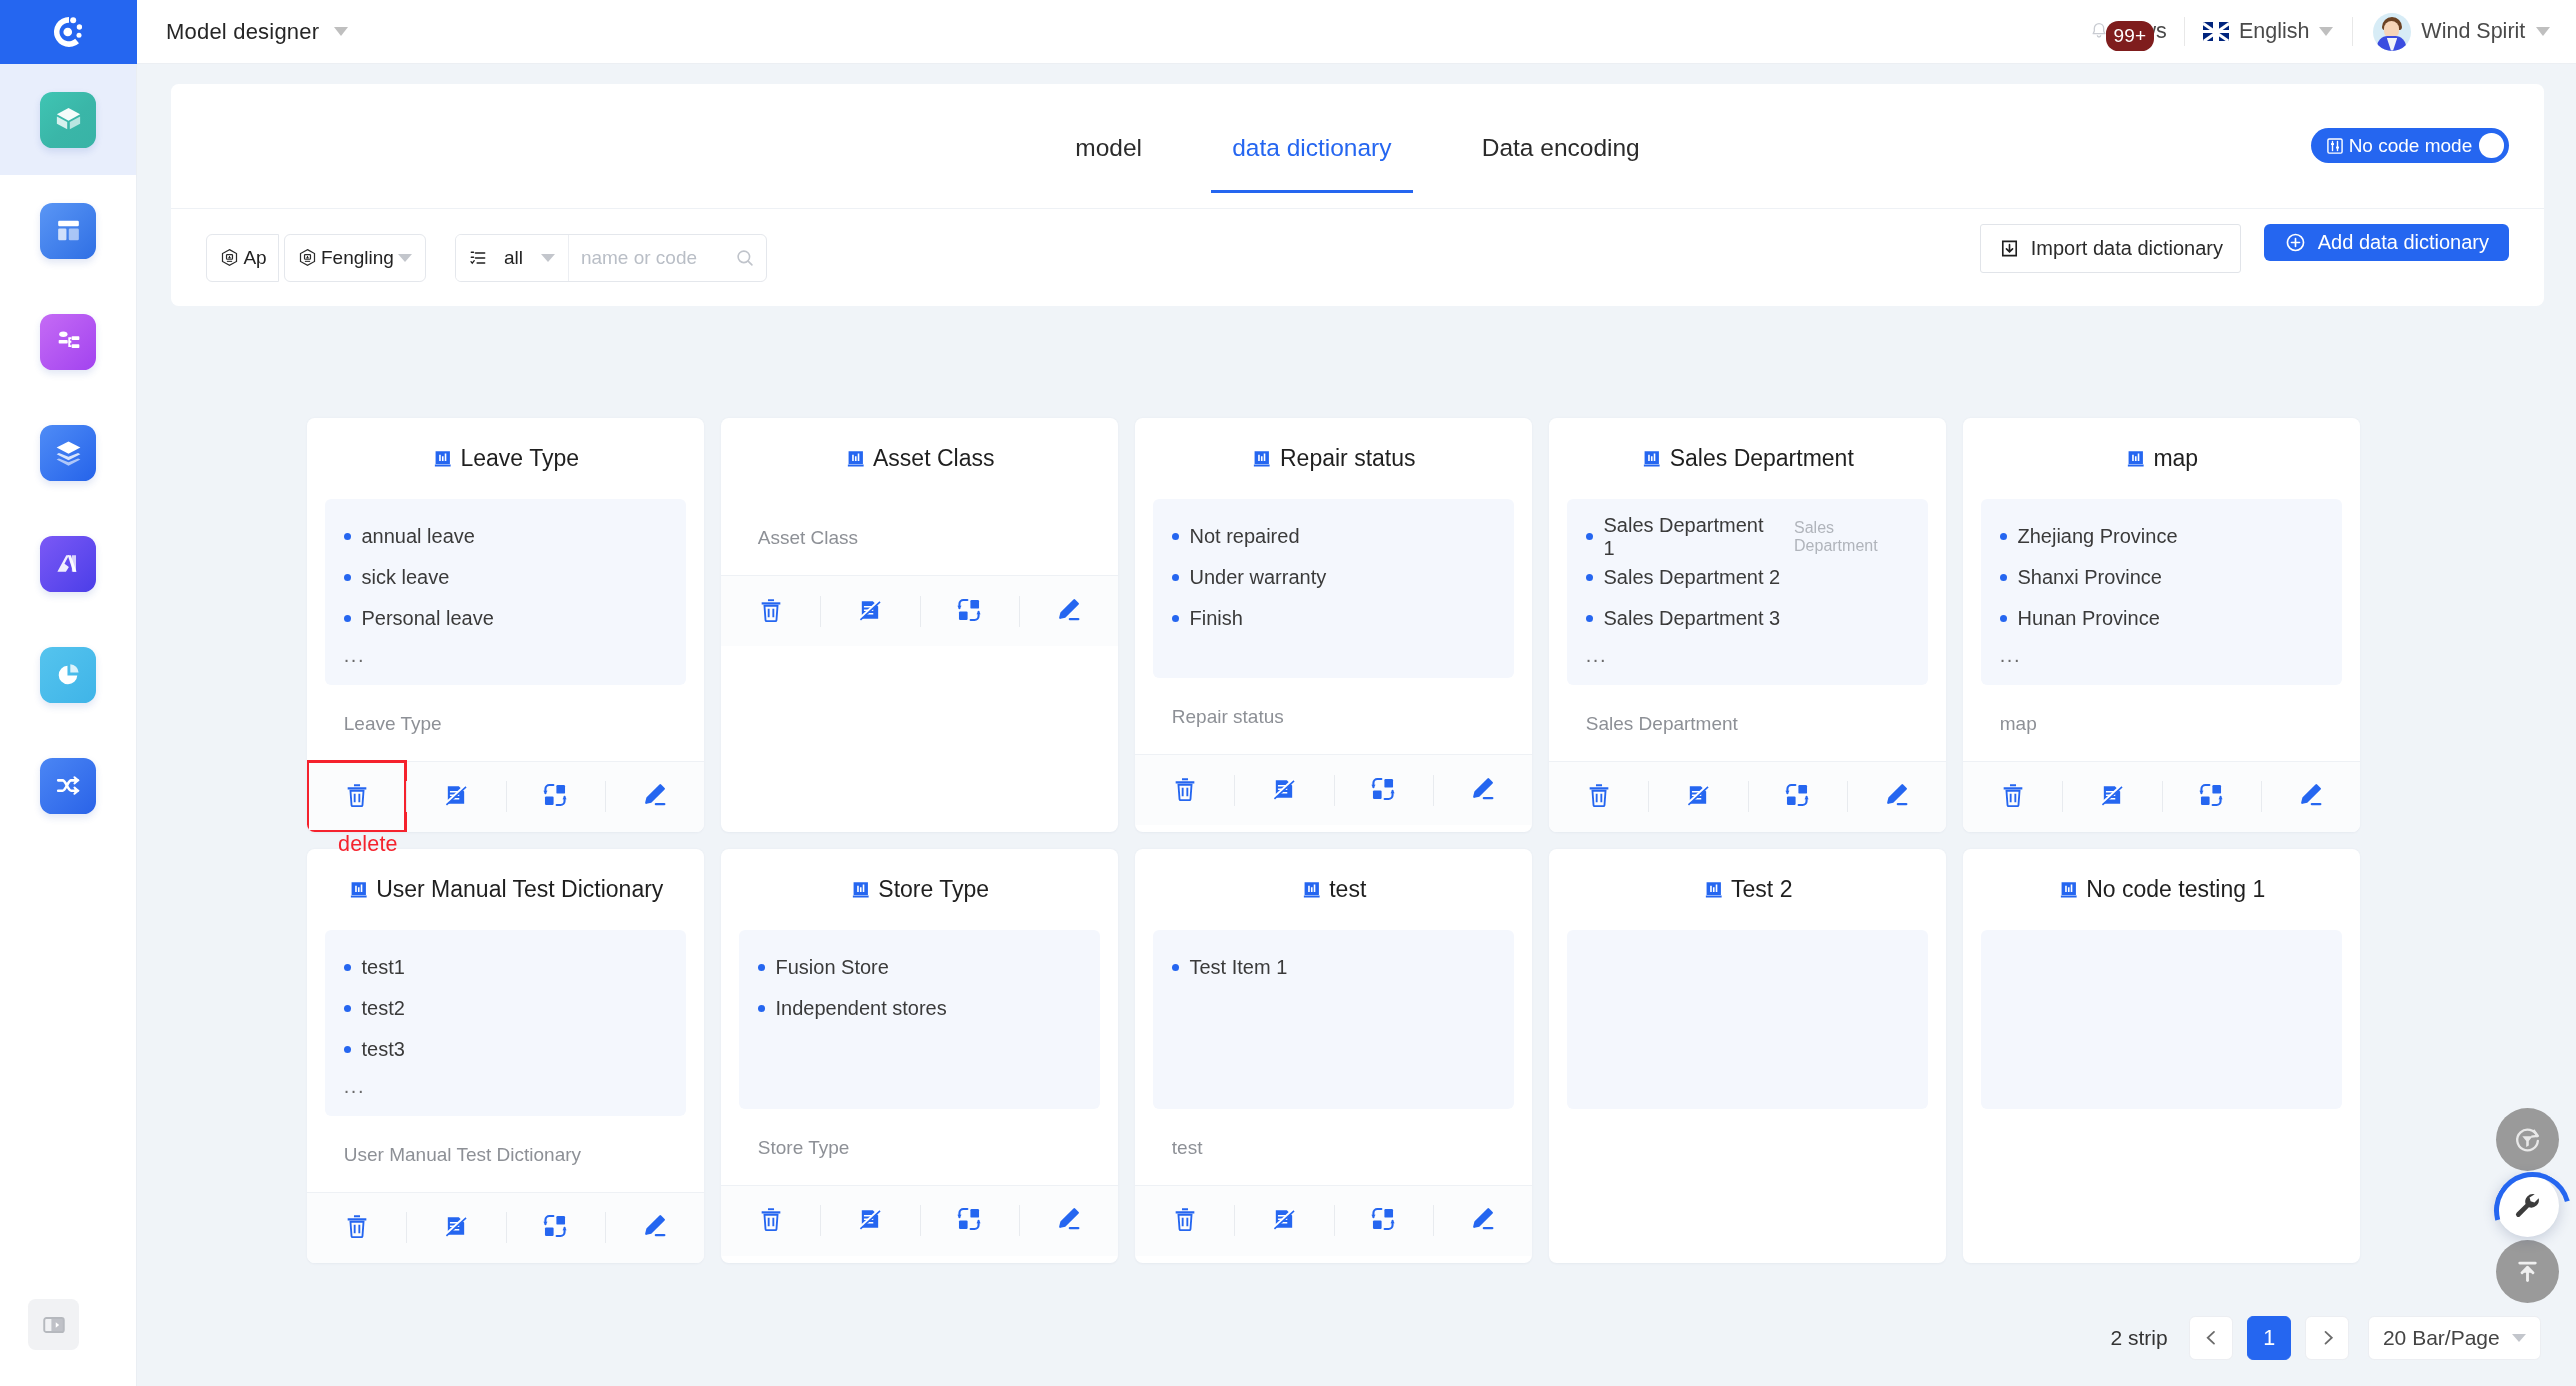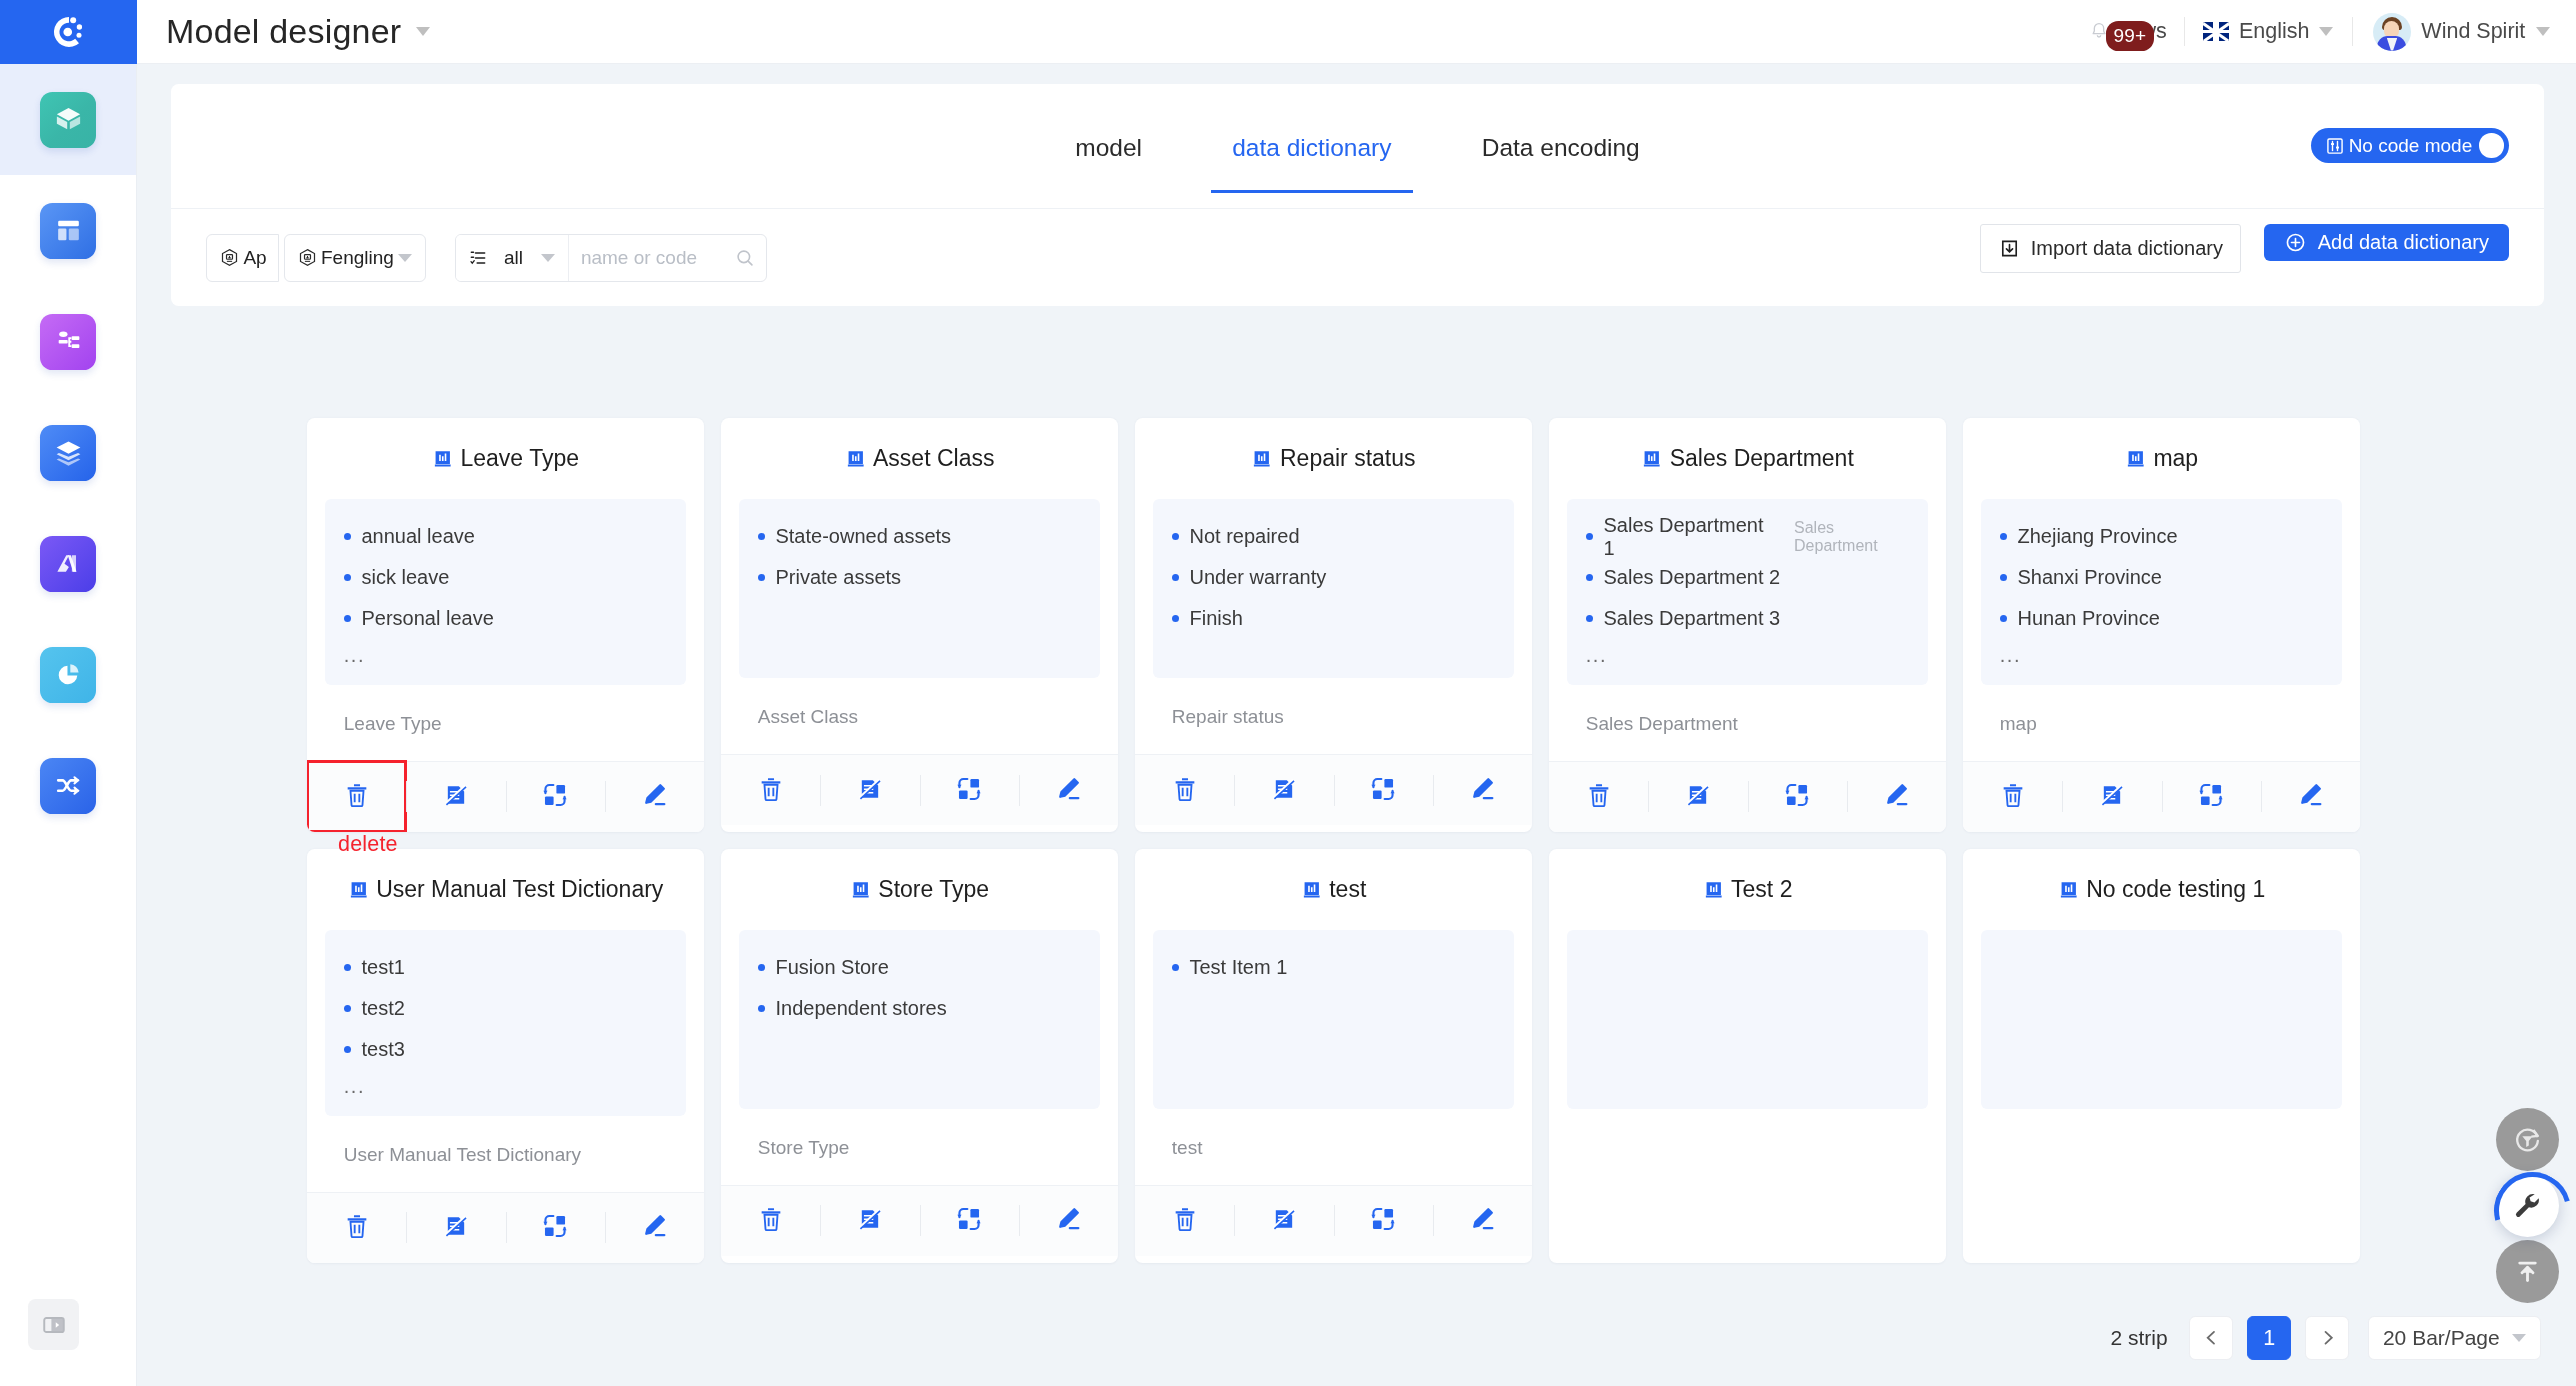--- a/index.html
+++ b/index.html
@@ -16,21 +16,21 @@
     position: absolute; top: 0; left: 0; width: 2576px; height: 64px;
     background: #ffffff; display: flex; align-items: center;
     border-bottom: 0.8px solid #eceff3; z-index: 30;
   }
   .brand {
     width: 137px; height: 64px; background: #2566f0;
     display: flex; align-items: center; justify-content: center; flex: none;
   }
   .brand svg { width: 40px; height: 40px; }
   .app-title-wrap { display: flex; align-items: center; gap: 14.6px; margin-left: 29px; }
-  .app-title { font-size: 34px; color: #262626; letter-spacing: 0.2px; }
+  .app-title { font-size: 22px; color: #262626; letter-spacing: 0.2px; }
   .caret-down {
     width: 0; height: 0; border-left: 7.7px solid transparent;
     border-right: 7.7px solid transparent; border-top: 9.2px solid #bfbfbf;
   }
   .topbar-right {
     margin-left: auto; display: flex; align-items: center; height: 64px; padding-right: 26px;
   }
   .news-group { position: relative; display: flex; align-items: center; gap: 7.7px; padding: 0 17px; }
   .bell { width: 20px; height: 23px; position: relative; display: inline-block; }
   .news-label { font-size: 21.5px; color: #4a4a4a; }
@@ -533,30 +533,20 @@
       <span class="book-ico">
         <svg viewBox="0 0 24 24">
           <path d="M4 3.6h16v14.2H4z" fill="#2566f0"></path>
           <path d="M3.2 18.4h17.6v2.2H3.2z" fill="#2566f0"></path>
           <path d="M8 7.4h1.8v7H8zM11.1 9.2h1.8v5.2h-1.8zM14.2 6.2H16v8.2h-1.8z" fill="#fff"></path>
         </svg>
       </span>
       <span class="ct-text">Asset Class</span>
     </div>
     <div class="card-body">
-      <div class="item-box">
-              <div class="li">
-                <span class="dot"></span>
-                <span class="li-label">State-owned assets</span>
-              </div>
-              <div class="li">
-                <span class="dot"></span>
-                <span class="li-label">Private assets</span>
-              </div>
-            </div>
       <div class="card-desc">Asset Class</div>
     </div>
     <div class="card-actions">
             <div class="act">
               <span><svg viewBox="0 0 24 24" fill="#2566f0">
                   <path d="M9.4 2.8h5.2v1.6H9.4z"></path>
                   <path d="M4 5.4h16v1.9H4z"></path>
                   <path d="M6.4 8.4h11.2l-.9 12.2a1 1 0 0 1-1 .9H8.3a1 1 0 0 1-1-.9z" fill="none" stroke="#2566f0" stroke-width="1.6"></path>
                   <path d="M10 11v7.2M14 11v7.2" stroke="#2566f0" stroke-width="1.6"></path>
                 </svg></span>

